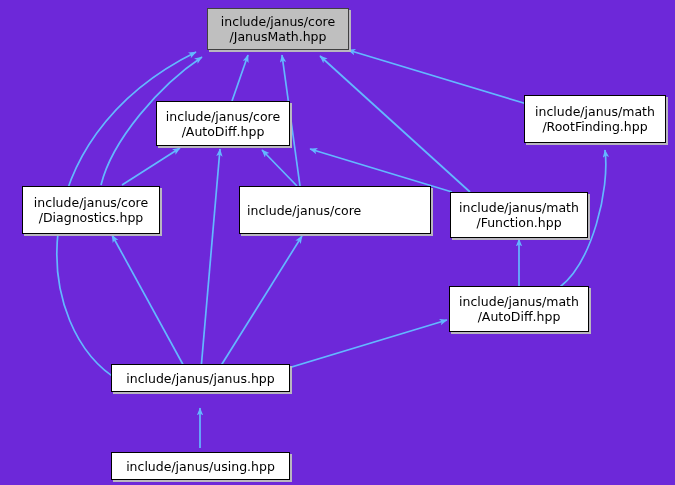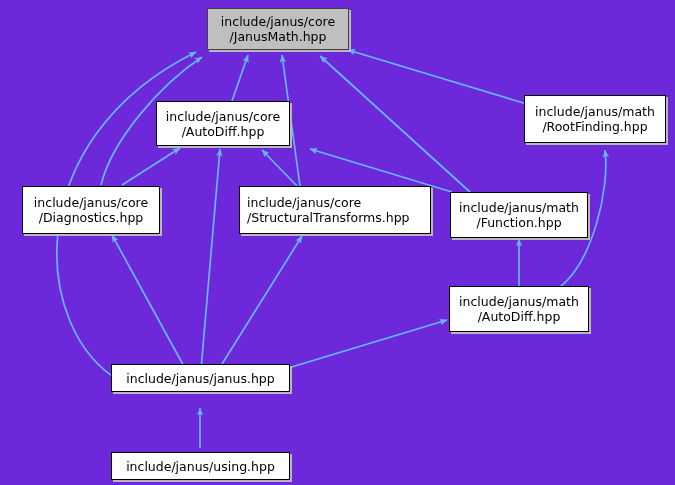--- a/index.html
+++ b/index.html
@@ -86,21 +86,20 @@
     <span class="l2">/RootFinding.hpp</span>
   </div>
 
   <div class="node" style="left:22px;top:186px;width:138px;height:48px;">
     <span class="l1">include/janus/core</span>
     <span class="l2">/Diagnostics.hpp</span>
   </div>
 
   <div class="node leftalign" style="left:239px;top:186px;width:192px;height:48px;">
     <span class="l1">include/janus/core</span>
-    <span class="l2">/StructuralTransforms.hpp</span>
   </div>
 
   <div class="node" style="left:450px;top:192px;width:138px;height:46px;">
     <span class="l1">include/janus/math</span>
     <span class="l2">/Function.hpp</span>
   </div>
 
   <div class="node" style="left:449px;top:286px;width:140px;height:46px;">
     <span class="l1">include/janus/math</span>
     <span class="l2">/AutoDiff.hpp</span>

